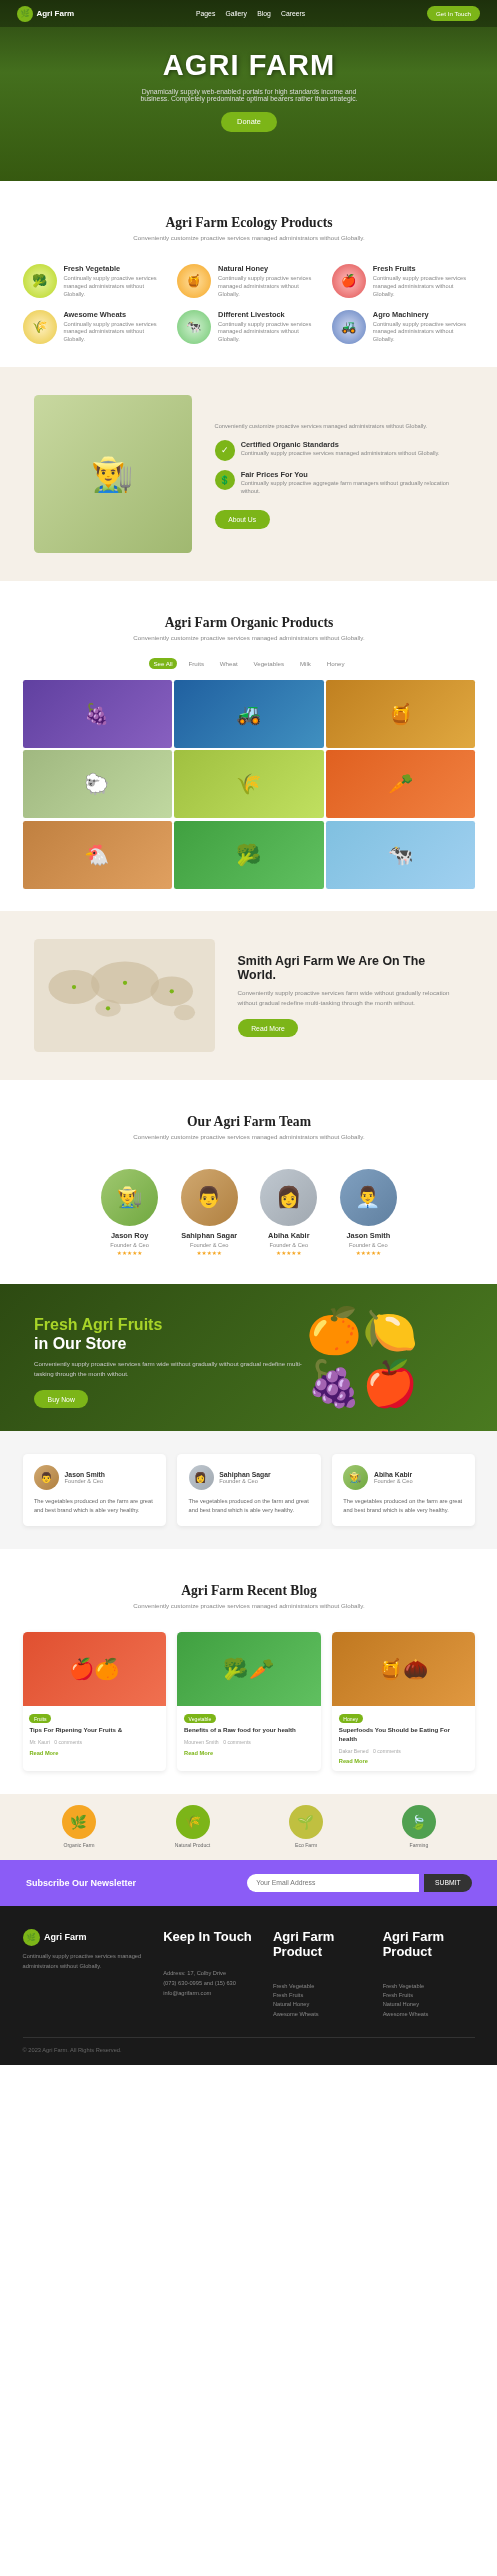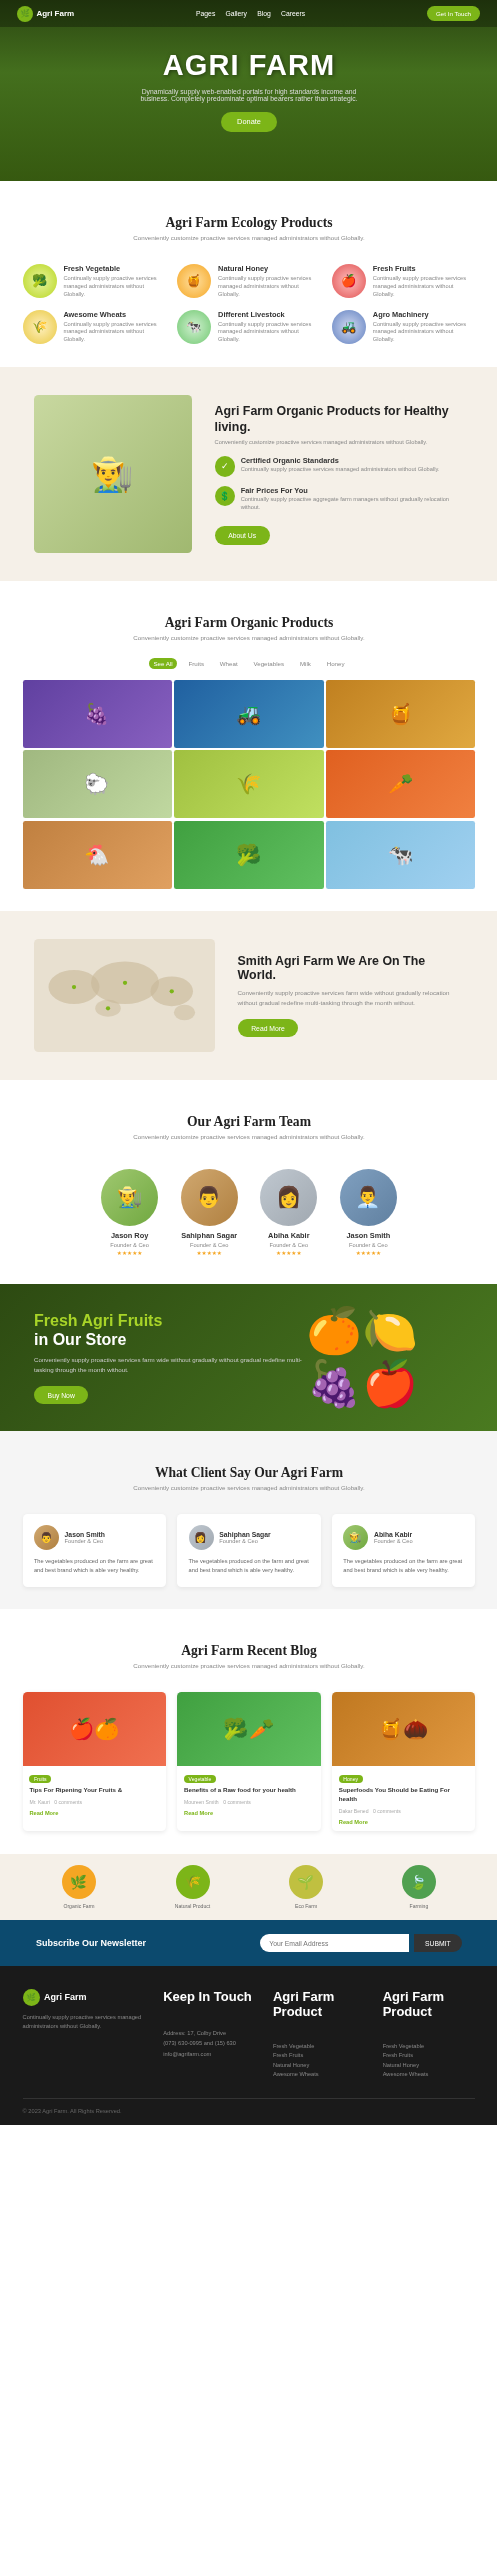--- a/index.html
+++ b/index.html
@@ -103,21 +103,21 @@
     .av3 { background: linear-gradient(135deg, #c0c8d0, #a0a8b0); }
     .av4 { background: linear-gradient(135deg, #80a0c0, #6080a0); }
     .team-name { font-size: 7.4px; color: #333; font-weight: 700; }
     .team-role { font-size: 5.7px; color: #888; margin-top: 1.1px; }
     .team-stars { color: #f5a623; font-size: 5.7px; margin-top: 2.3px; }
 
     
     .fruits-banner {
       background: linear-gradient(135deg, #2d4a12, #4a7a20);
       padding: 22.6px 34px;
-      display: flex; align-items: center; justify-content: space-between;
+      display: flex; align-items: flex-end; justify-content: space-between;
     }
     .fruits-text { flex: 1; }
     .fruits-text h2 { font-size: 16px; color: #a8d428; font-weight: 900; line-height: 1.2; }
     .fruits-text h2 span { color: #fff; }
     .fruits-text p { font-size: 6.2px; color: #ccc; margin: 5.7px 0 11.3px; line-height: 1.6; }
     .fruits-btn { background: #7cb518; color: #fff; border: none; padding: 5.7px 13.6px; border-radius: 11.3px; font-size: 6.8px; cursor: pointer; }
     .fruits-img { flex: 0 0 158px; height: 102px; display: flex; align-items: center; justify-content: center; font-size: 40px; }
 
     
     .testimonials { background: #f5f5f5; padding: 11.3px 22.6px 22.6px; }
@@ -155,27 +155,27 @@
     .badge-item { text-align: center; }
     .badge-icon { width: 34px; height: 34px; border-radius: 50%; margin: 0 auto 3.4px; display: flex; align-items: center; justify-content: center; font-size: 13.6px; }
     .badge-1 { background: #f5a623; }
     .badge-2 { background: #7cb518; }
     .badge-3 { background: #c0c040; }
     .badge-4 { background: #50a050; }
     .badge-label { font-size: 5.1px; color: #666; }
 
     
     .newsletter {
-      background: #0c4a6e;
-      padding: 14px 36px;
+      background: #8b5cf6;
+      padding: 14px 26px;
       display: flex; align-items: center; justify-content: space-between;
     }
     .newsletter h3 { color: #fff; font-size: 9px; font-weight: 700; }
     .newsletter-form { display: flex; gap: 4.5px; }
-    .newsletter-input { padding: 5.7px 9px; border: none; border-radius: 11.3px 0 0 11.3px; font-size: 6.8px; width: 149px; outline: none; }
+    .newsletter-input { padding: 5.7px 9px; border: none; border-radius: 11.3px 0 0 11.3px; font-size: 6.8px; width: 172px; outline: none; }
     .newsletter-btn { background: #333; color: #fff; border: none; padding: 5.7px 11.3px; border-radius: 0 11.3px 11.3px 0; font-size: 6.8px; cursor: pointer; }
 
     
     footer { background: #1a1a1a; padding: 22.6px 22.6px 11.3px; }
     .footer-grid { display: grid; grid-template-columns: 2fr 1.5fr 1.5fr 1.5fr; gap: 17px; }
     .footer-logo { display: flex; align-items: center; gap: 4.5px; color: #fff; font-weight: 700; font-size: 9px; margin-bottom: 6.8px; }
     .footer-logo-icon { width: 17px; height: 17px; background: #7cb518; border-radius: 50%; display: flex; align-items: center; justify-content: center; font-size: 8px; }
     .footer-desc { font-size: 5.7px; color: #888; line-height: 1.7; }
     .footer-contact { font-size: 5.7px; color: #888; margin-top: 5.7px; line-height: 1.8; }
     .footer-heading { color: #fff; font-size: 13px; font-weight: 700; margin-bottom: 24px; }
@@ -267,21 +267,20 @@
     </div>
 
   </div>
 </section>
 
 <section class="organic-section">
   <div class="organic-img-area">
     <div class="organic-person">👨‍🌾</div>
   </div>
   <div class="organic-content">
-    <h2>Agri Farm Organic Products for Healthy living.</h2>
     <p class="sub">Conveniently customize proactive services managed administrators without Globally.</p>
 
     <div class="organic-feature">
       <div class="organic-feature-icon">✓</div>
       <div class="organic-feature-text">
         <h4>Certified Organic Standards</h4>
         <p>Continually supply proactive services managed administrators without Globally.</p>
       </div>
     </div>
 
@@ -392,24 +391,20 @@
     </h2>
     <p>Conveniently supply proactive services farm wide without gradually without gradual redefine multi-tasking through the month without.</p>
     <button class="fruits-btn">Buy Now</button>
   </div>
   <div class="fruits-img">
     <span style="font-size:45px">🍊🍋🍇🍎</span>
   </div>
 </section>
 
 <section class="testimonials">
-  <div class="section-title">
-    <h2>What Client Say Our Agri Farm</h2>
-    <p>Conveniently customize proactive services managed administrators without Globally.</p>
-  </div>
   <div class="testimonial-grid">
 
     <div class="testimonial-card">
       <div class="test-header">
         <div class="test-avatar tav1">👨</div>
         <div>
           <div class="test-name">Jason Smith</div>
           <div class="test-role">Founder &amp; Ceo</div>
         </div>
       </div>

